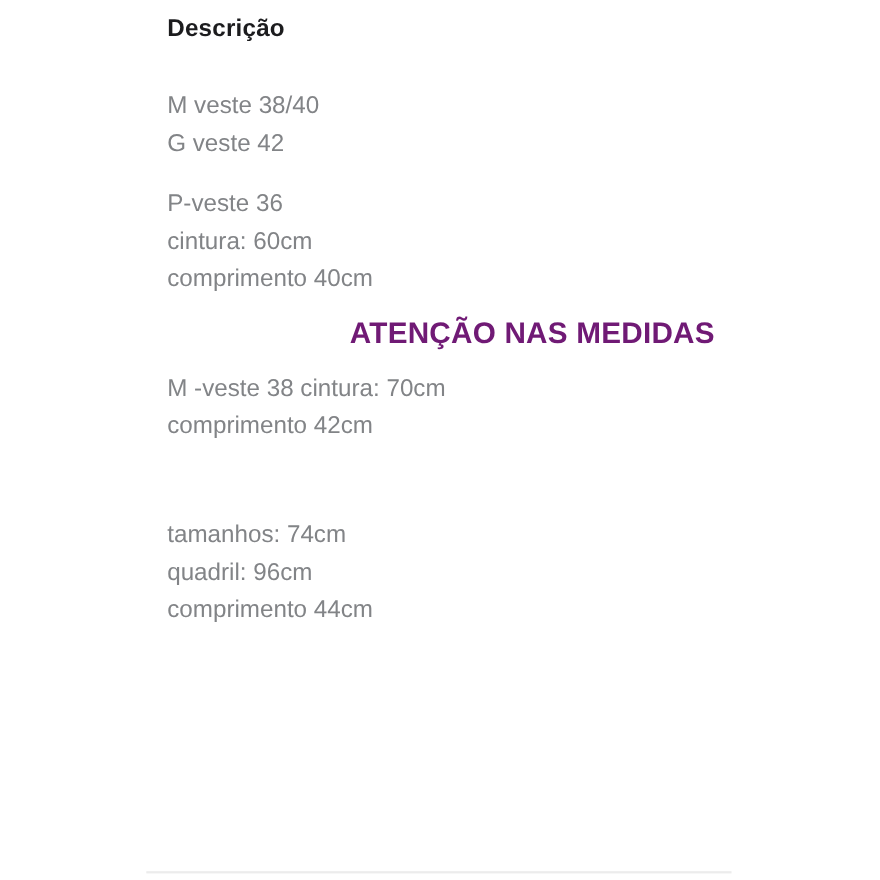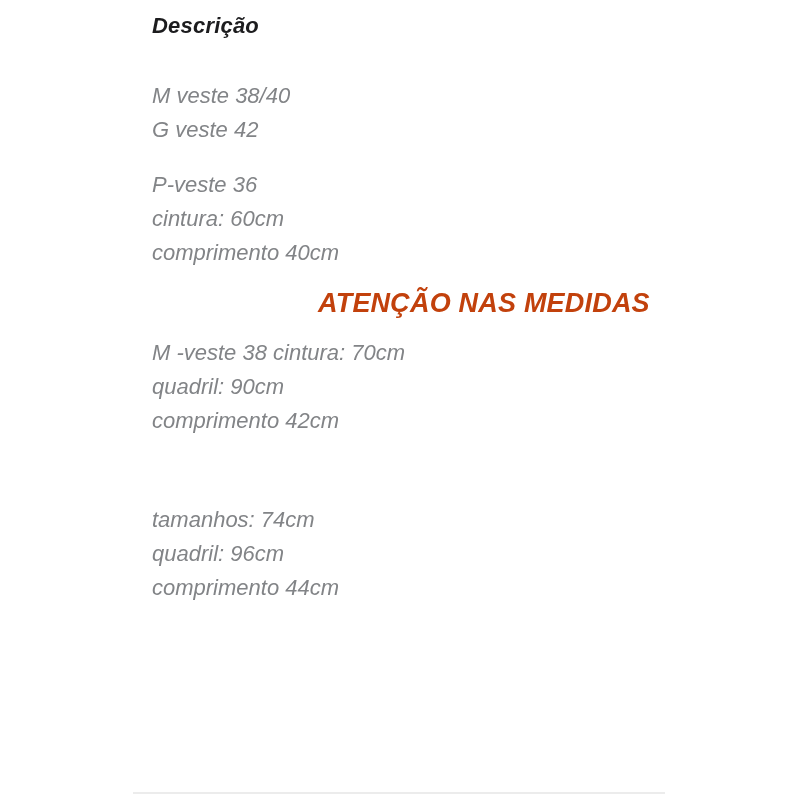--- a/index.html
+++ b/index.html
@@ -9,21 +9,20 @@
   }
   .page {
     position: relative;
     width: 752px;
     height: 800px;
     background: #ffffff;
     overflow: hidden;
     font-family: "Liberation Sans", sans-serif;
     box-sizing: border-box;
     padding: 9px 60px 0 152px;
-    font-style: italic;
   }
   .section-title {
     margin: 0;
     font-size: 22px;
     line-height: 34px;
     font-weight: 700;
     color: #1c1c1e;
     letter-spacing: 0.2px;
   }
   .body-line {
@@ -37,21 +36,21 @@
   .group { margin-top: 0; }
   .group-1 { margin-top: 36px; }
   .group-2 { margin-top: 21px; }
   .group-3 { margin-top: 16px; }
   .group-4 { margin-top: 65px; }
   .warning-line {
     margin: 16px 0 0 166px;
     font-size: 27px;
     line-height: 34px;
     font-weight: 700;
-    color: #c2410c;
+    color: #701a75;
     letter-spacing: 0.2px;
   }
   .divider {
     position: absolute;
     left: 133px;
     top: 792px;
     width: 532px;
     height: 2px;
     background: #ececec;
   }
@@ -72,21 +71,20 @@
   <div class="group group-2">
     <p class="body-line">P-veste 36</p>
     <p class="body-line">cintura: 60cm</p>
     <p class="body-line">comprimento 40cm</p>
   </div>
 
   <p class="warning-line">ATENÇÃO NAS MEDIDAS</p>
 
   <div class="group group-3">
     <p class="body-line">M -veste 38 cintura: 70cm</p>
-    <p class="body-line">quadril: 90cm</p>
     <p class="body-line">comprimento 42cm</p>
   </div>
 
   <div class="group group-4">
     <p class="body-line">tamanhos: 74cm</p>
     <p class="body-line">quadril: 96cm</p>
     <p class="body-line">comprimento 44cm</p>
   </div>
 
   <div class="divider"></div>

